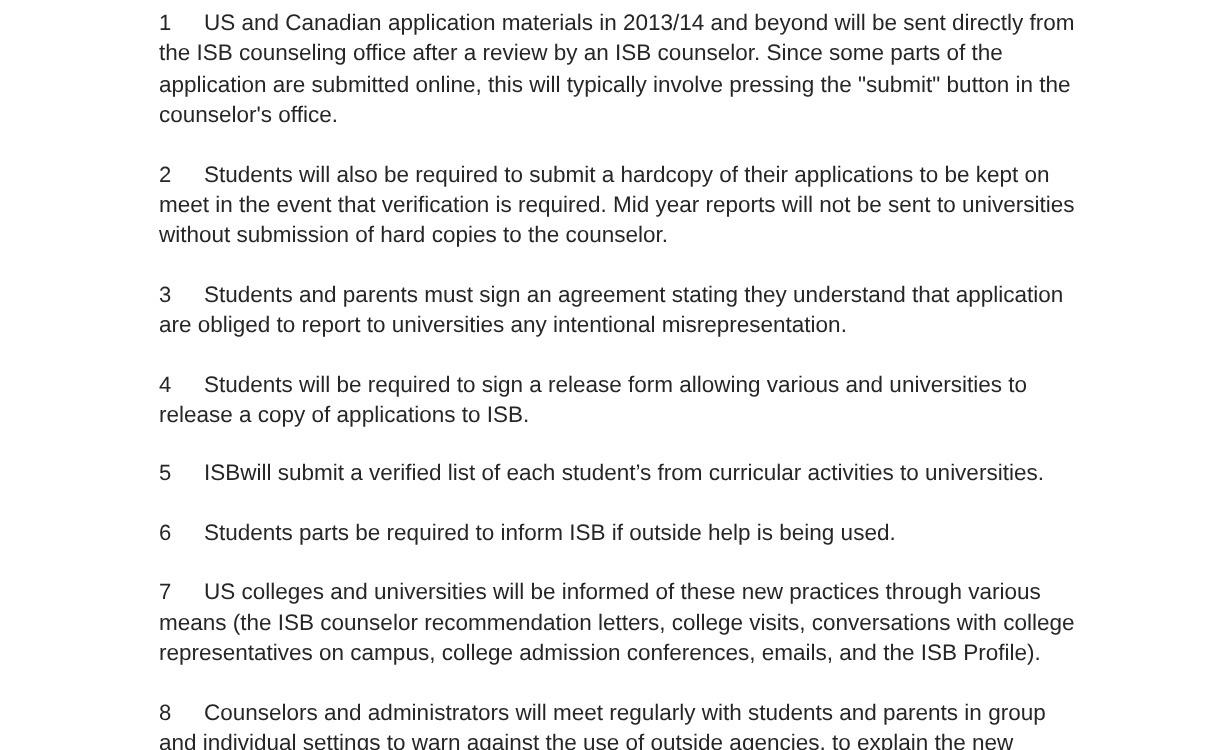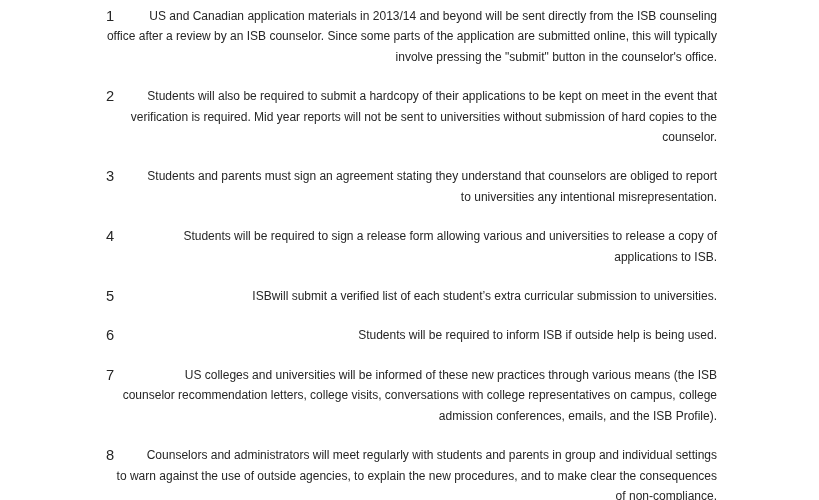--- a/index.html
+++ b/index.html
@@ -50,61 +50,60 @@
     color: #262626;
     font-size: 14.7px;
     line-height: 20.4px;
     -webkit-font-smoothing: antialiased;
   }
 
   .item-text {
     flex: 1 1 auto;
     display: block;
     color: #262626;
-    font-size: 12px;
+    font-size: 15px;
     line-height: 20.4px;
     
     margin-left: -30px;
     text-indent: 30px;
-    text-align: right;
   }
 </style>
 </head>
 <body>
 
 <div id="document-page">
 
   <div class="numbered-item gap-none">
     <span class="item-number">1</span>
     <span class="item-text">US and Canadian application materials in 2013/14 and beyond will be sent directly from the ISB counseling office after a review by an ISB counselor. Since some parts of the application are submitted online, this will typically involve pressing the "submit" button in the counselor's office.</span>
   </div>
 
   <div class="numbered-item gap-large">
     <span class="item-number">2</span>
     <span class="item-text">Students will also be required to submit a hardcopy of their applications to be kept on meet in the event that verification is required. Mid year reports will not be sent to universities without submission of hard copies to the counselor.</span>
   </div>
 
   <div class="numbered-item gap-large">
     <span class="item-number">3</span>
-    <span class="item-text">Students and parents must sign an agreement stating they understand that counselors are obliged to report to universities any intentional misrepresentation.</span>
+    <span class="item-text">Students and parents must sign an agreement stating they understand that application are obliged to report to universities any intentional misrepresentation.</span>
   </div>
 
   <div class="numbered-item gap-large">
     <span class="item-number">4</span>
     <span class="item-text">Students will be required to sign a release form allowing various and universities to release a copy of applications to ISB.</span>
   </div>
 
   <div class="numbered-item gap-small">
     <span class="item-number">5</span>
-    <span class="item-text">ISBwill submit a verified list of each student’s extra curricular submission to universities.</span>
+    <span class="item-text">ISBwill submit a verified list of each student’s from curricular activities to universities.</span>
   </div>
 
   <div class="numbered-item gap-small">
     <span class="item-number">6</span>
-    <span class="item-text">Students will be required to inform ISB if outside help is being used.</span>
+    <span class="item-text">Students parts be required to inform ISB if outside help is being used.</span>
   </div>
 
   <div class="numbered-item gap-large">
     <span class="item-number">7</span>
     <span class="item-text">US colleges and universities will be informed of these new practices through various means (the ISB counselor recommendation letters, college visits, conversations with college representatives on campus, college admission conferences, emails, and the ISB Profile).</span>
   </div>
 
   <div class="numbered-item gap-large">
     <span class="item-number">8</span>
     <span class="item-text">Counselors and administrators will meet regularly with students and parents in group and individual settings to warn against the use of outside agencies, to explain the new procedures, and to make clear the consequences of non-compliance.</span>

